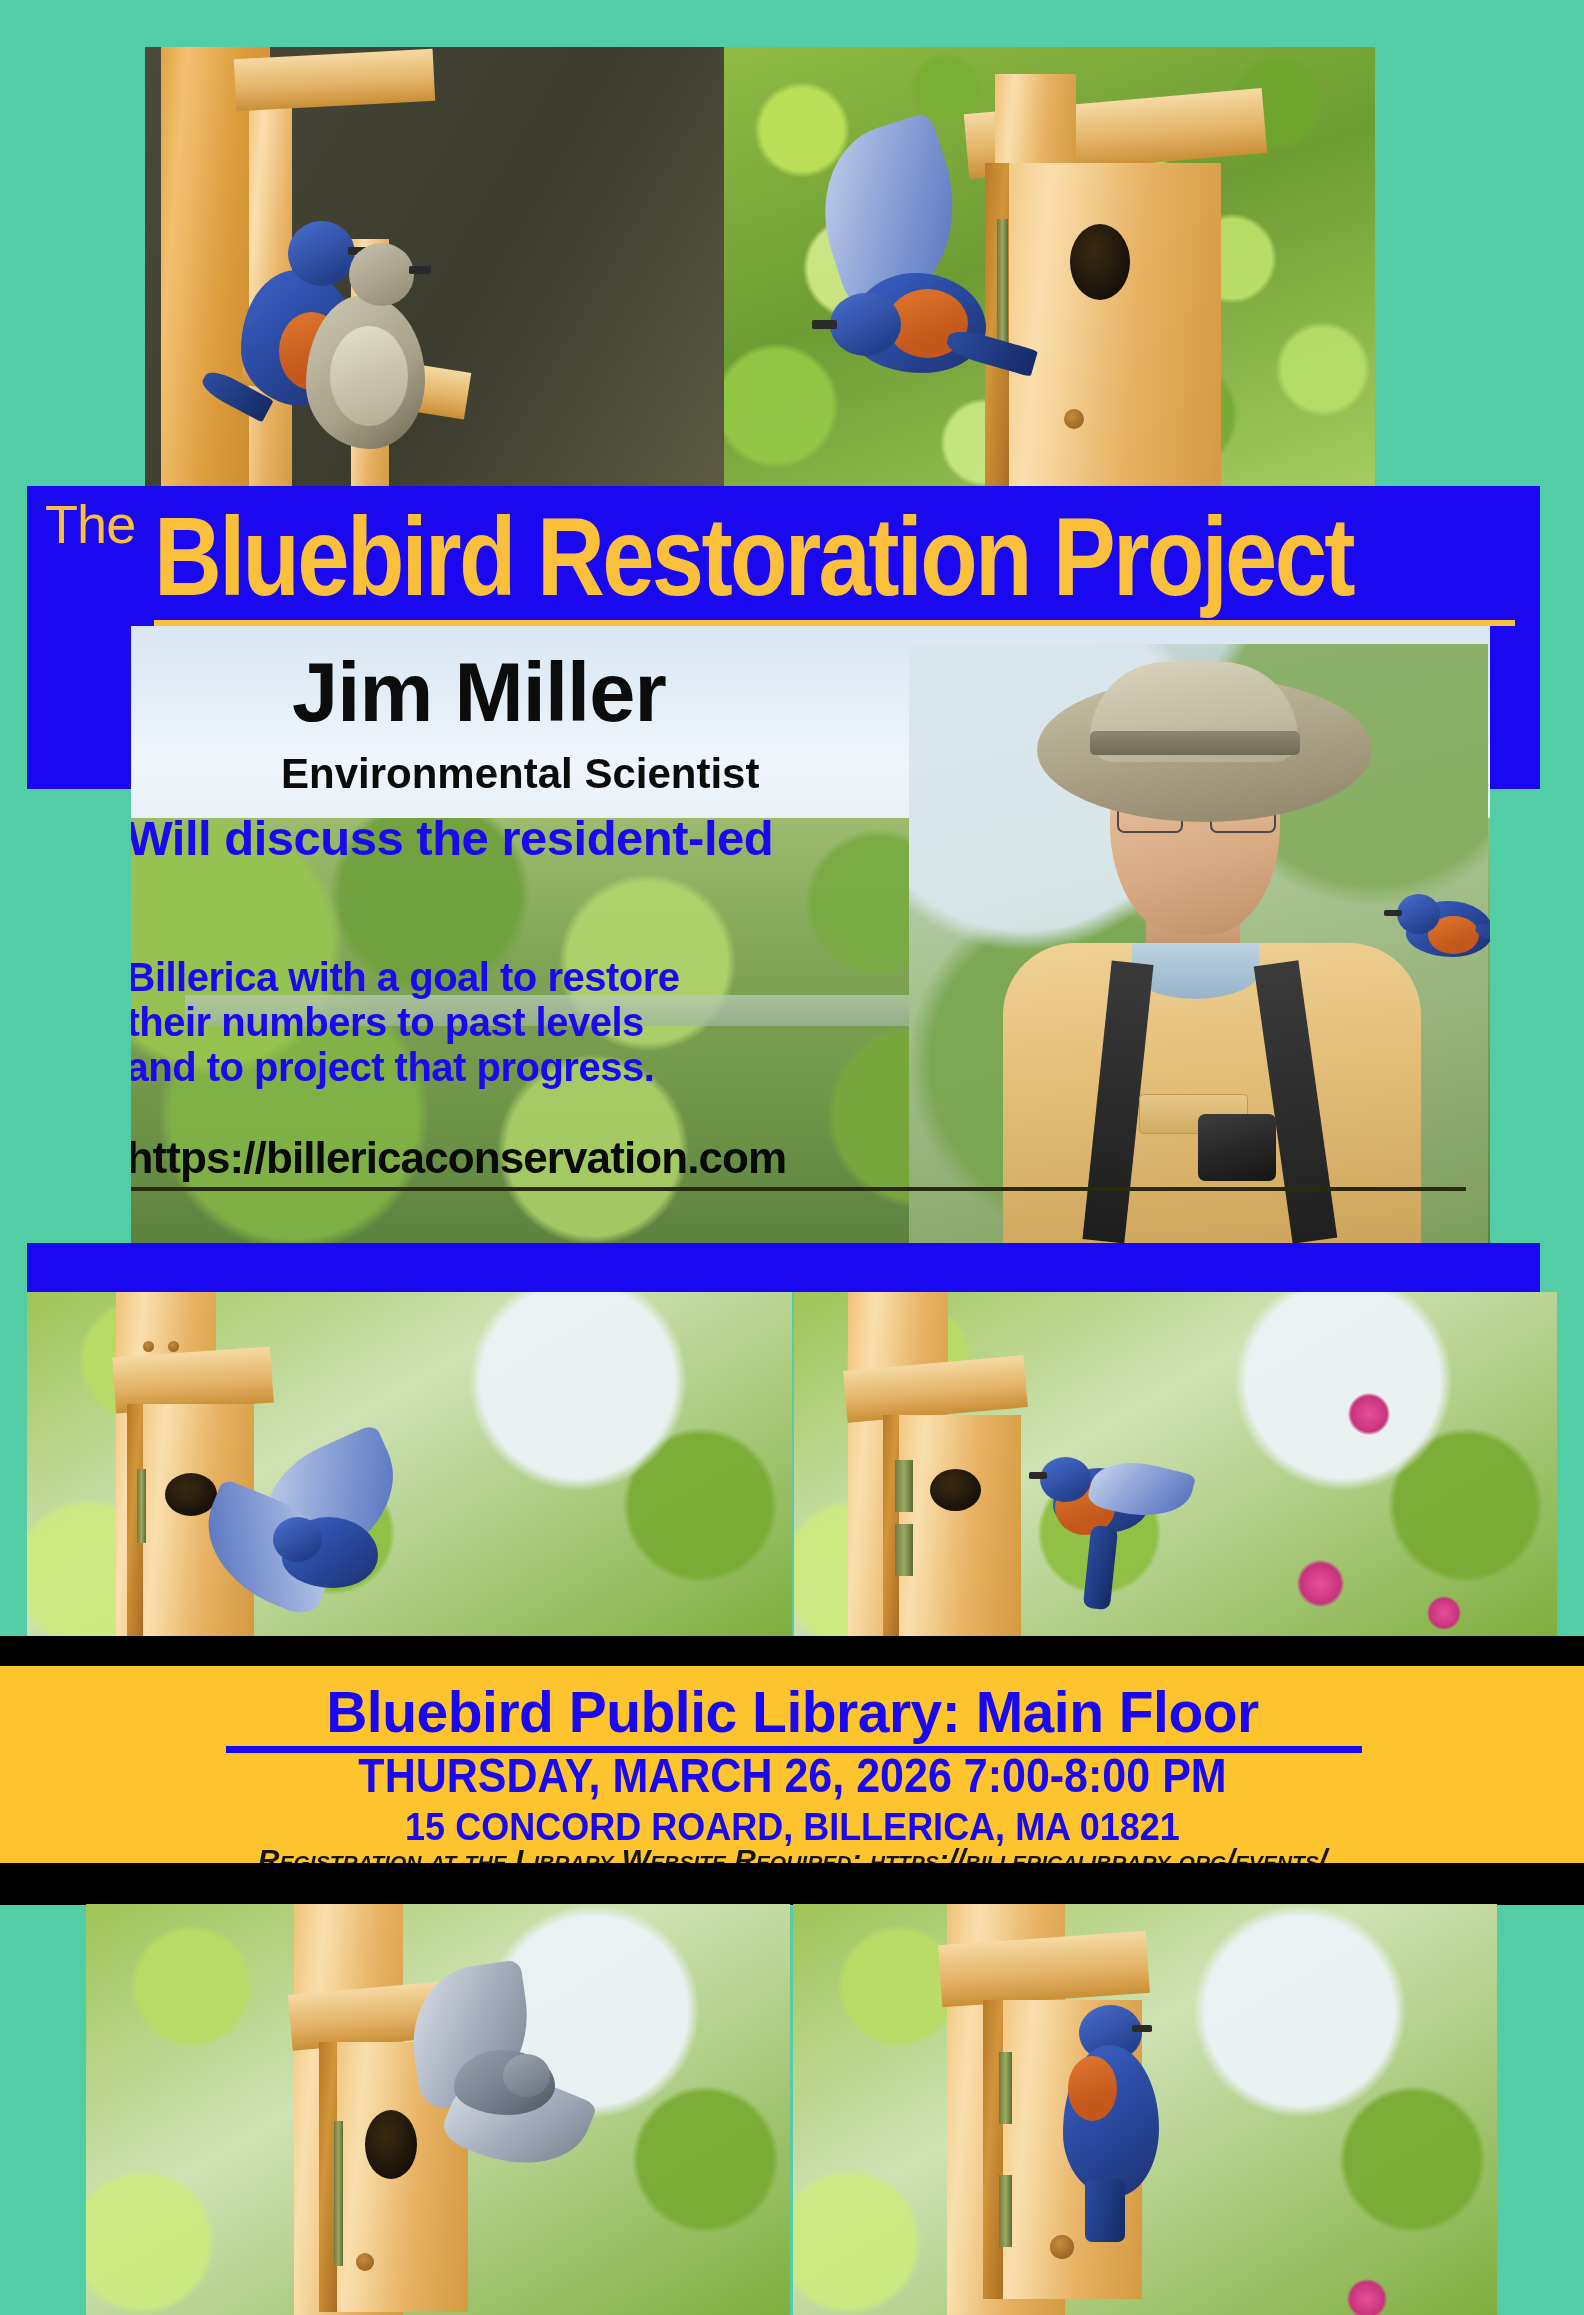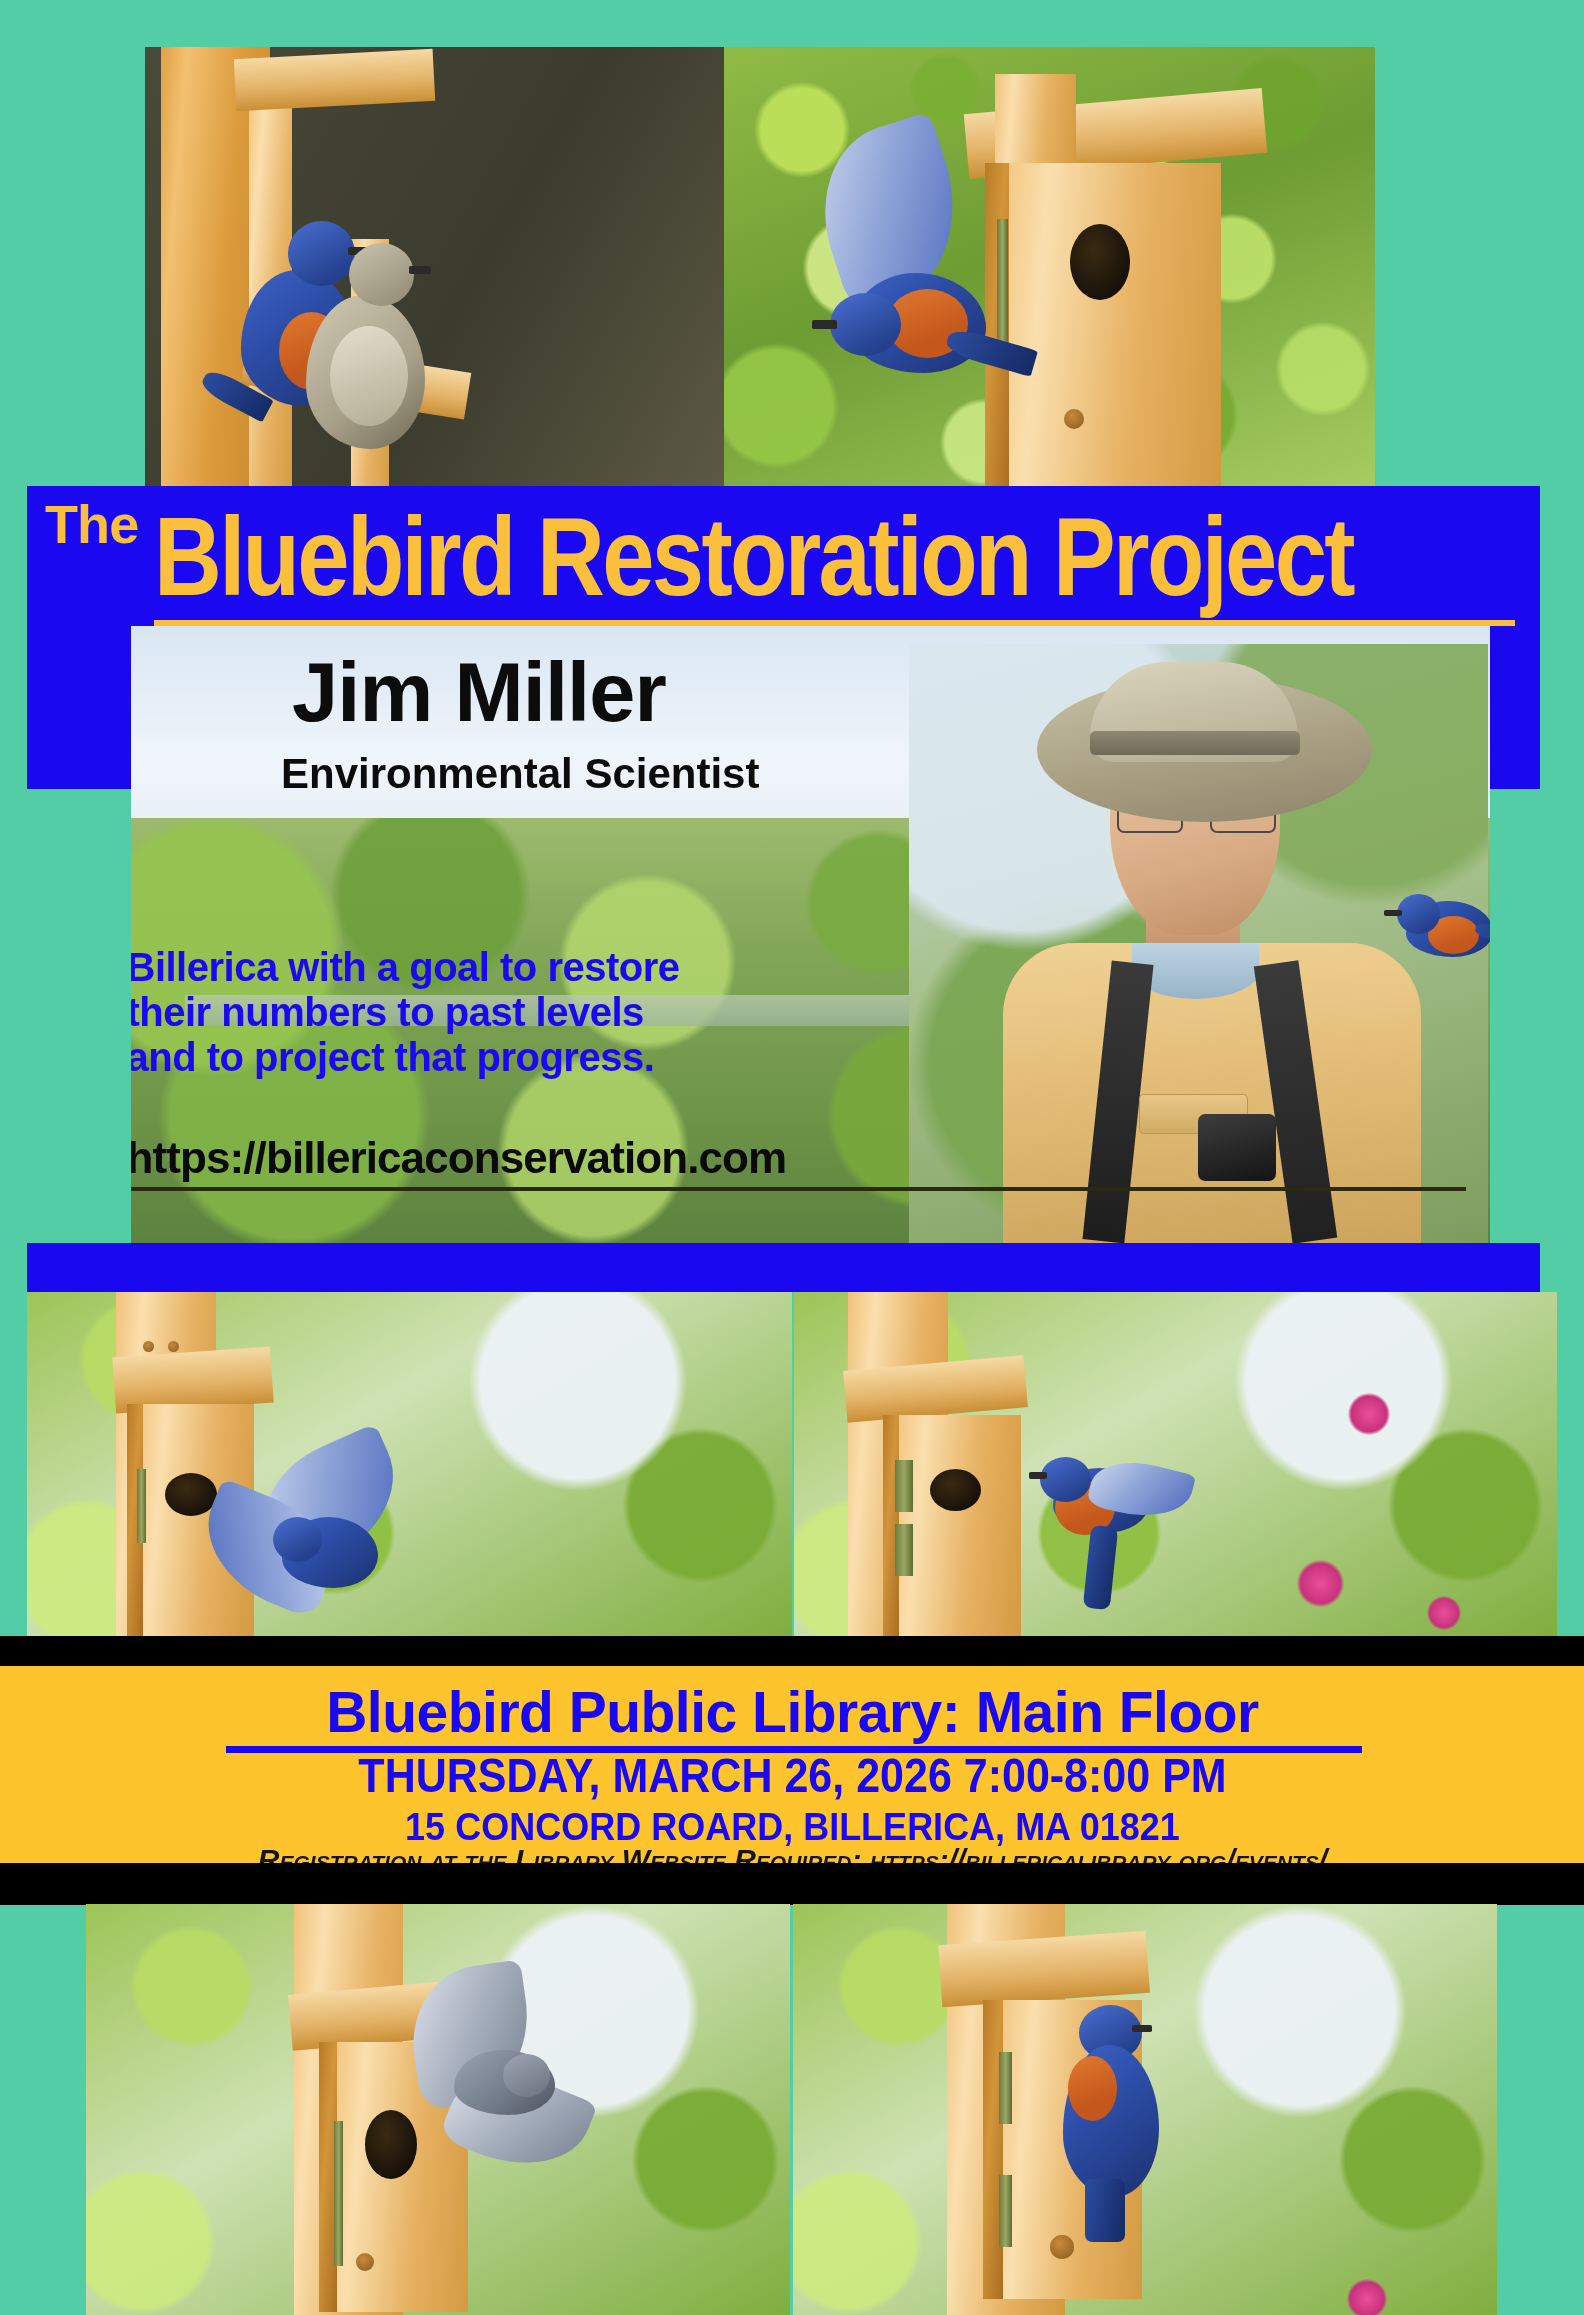--- a/index.html
+++ b/index.html
@@ -91,21 +91,21 @@
   
   #title-banner{
     position:absolute;left:27px;top:486px;width:1513px;height:303px;
     background:#1a09f0;
   }
   #title-line{
     position:absolute;left:0;top:0;width:100%;height:131px;
   }
   #title-the{
     position:absolute;left:18px;top:11px;
-    font-size:54px;font-weight:bold;color:#fac03c;
+    font-size:54px;font-weight:normal;color:#fac03c;
     letter-spacing:-0.9px;line-height:1;
   }
   #title-main{
     position:absolute;left:127px;top:16.3px;
     font-size:94px;font-weight:bold;color:#fac03c;
     letter-spacing:-2.7px;line-height:1;white-space:nowrap;
     transform:scaleY(1.18);transform-origin:left top;
   }
   #title-underline{
     position:absolute;left:127px;top:134px;width:1361px;height:6.3px;background:#fac03c;
@@ -322,21 +322,21 @@
         <div class="head" style="left:0px;top:20px;width:43px;height:40px;"></div>
         <div class="beak" style="left:-12.7px;top:36px;width:18px;height:6.3px;"></div>
         <div class="tail" style="left:78px;top:52px;width:56px;height:16.3px;transform:rotate(12deg);"></div>
       </div>
     </div>
 
     <div id="speaker-role">Environmental  Scientist</div>
     <div id="speaker-name">Jim Miller</div>
 
     <div id="speaker-desc">
-      <br>
+      <span class="lead">Will discuss the resident-led</span><br>
       <br>
       <br>
       <span>Billerica with a goal to restore</span><br>
       <span>their numbers to past levels</span><br>
       <span>and to project that progress.</span>
     </div>
 
     <div id="speaker-url">https://billericaconservation.com</div>
     <div id="speaker-url-underline"></div>
   </div>

